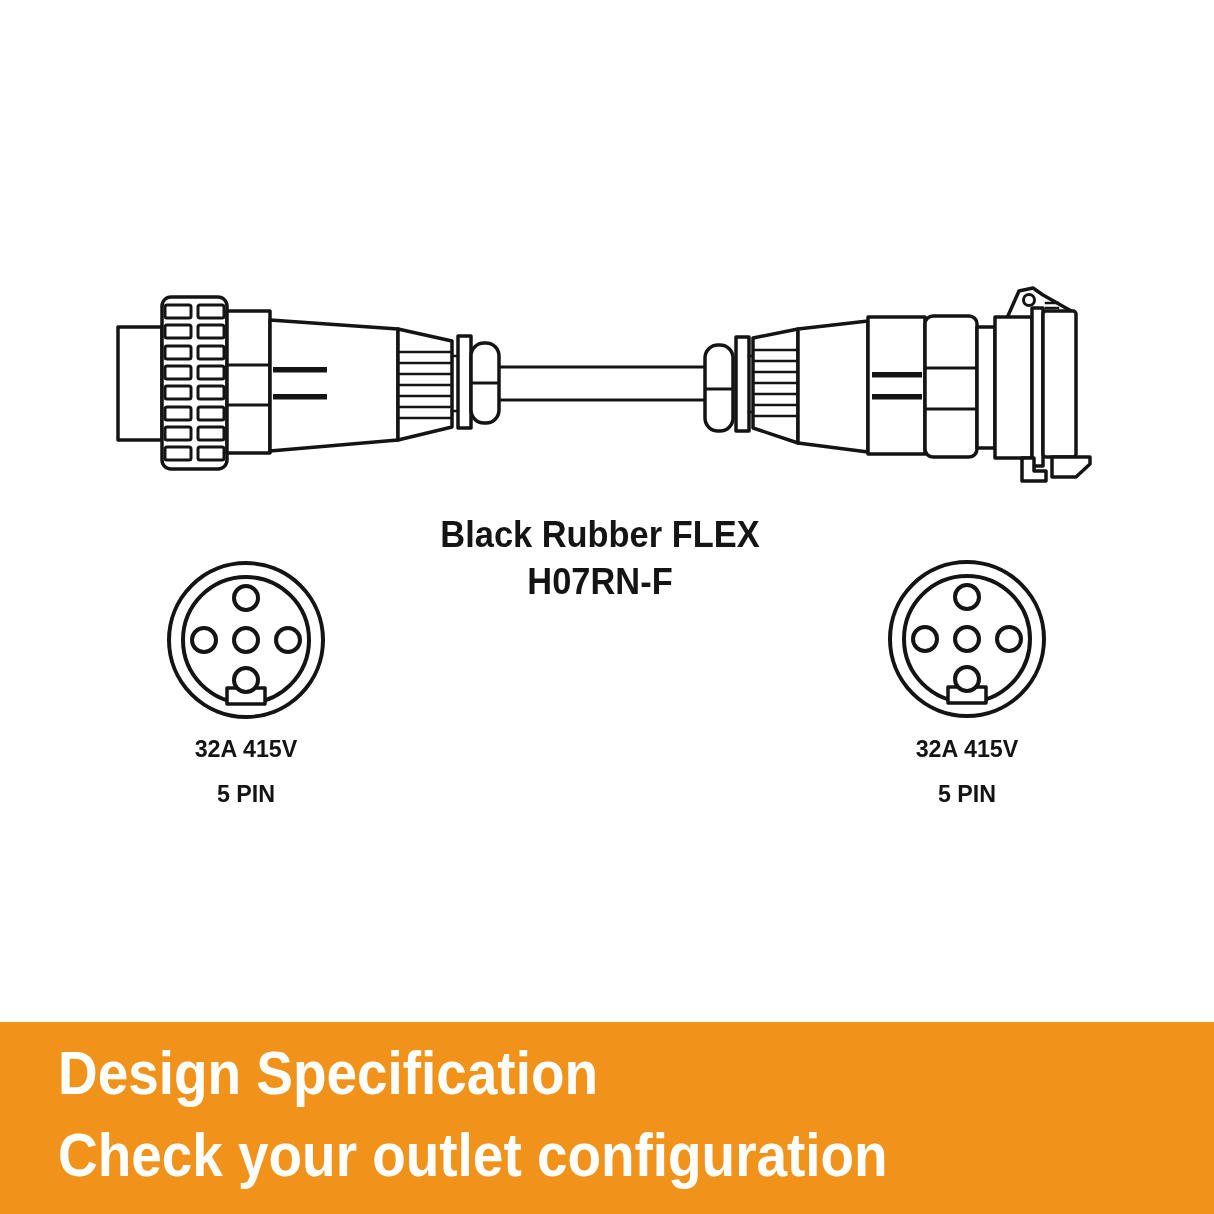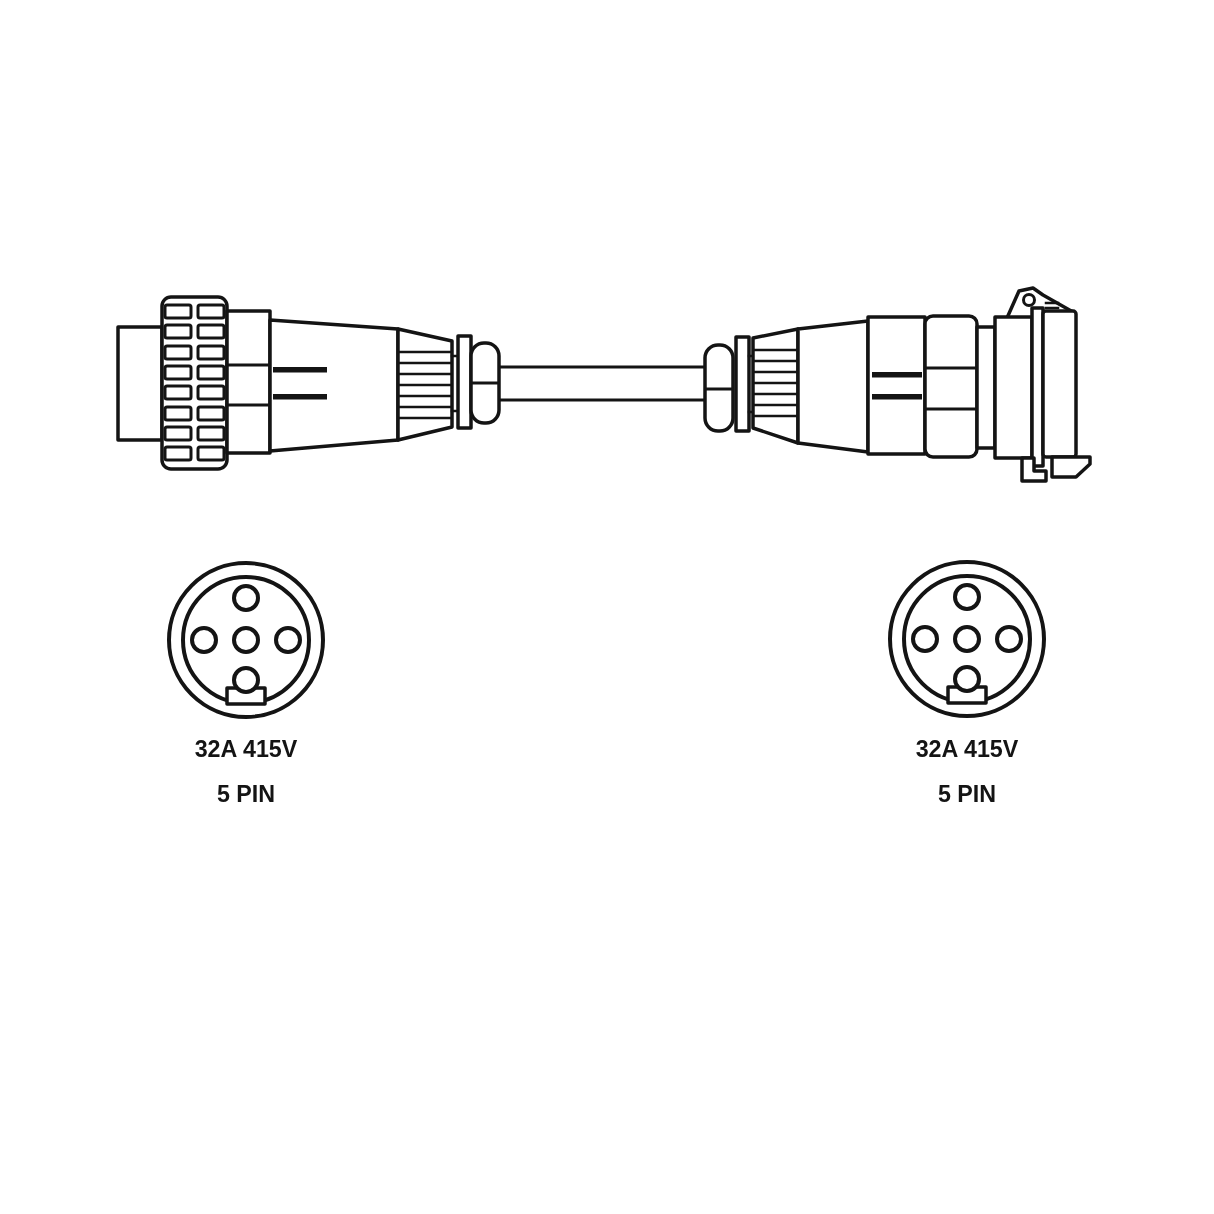--- a/index.html
+++ b/index.html
@@ -155,25 +155,33 @@
           <polygon points="1052,457 1090,457 1090,464 1076,477 1052,477"></polygon>
           <polygon points="1022,458 1022,481 1046,481 1046,471 1034,471 1034,458"></polygon>
         </g>
       </g>
 
       <use href="#pinface" x="246" y="640"></use>
       <use href="#pinface" x="967" y="639"></use>
     </g>
   </svg>
 
+  <div class="label cable-label">
+    <span class="ln">Black Rubber FLEX</span>
+    <span class="ln">H07RN-F</span>
+  </div>
 
   <div class="label rating-label rating-left">
     <span class="ln">32A 415V</span>
     <span class="ln">5 PIN</span>
   </div>
 
   <div class="label rating-label rating-right">
     <span class="ln">32A 415V</span>
     <span class="ln">5 PIN</span>
   </div>
 
+  <div class="banner">
+    <span class="bln">Design Specification</span>
+    <span class="bln">Check your outlet configuration</span>
+  </div>
 
 </div>
 
 </body></html>

